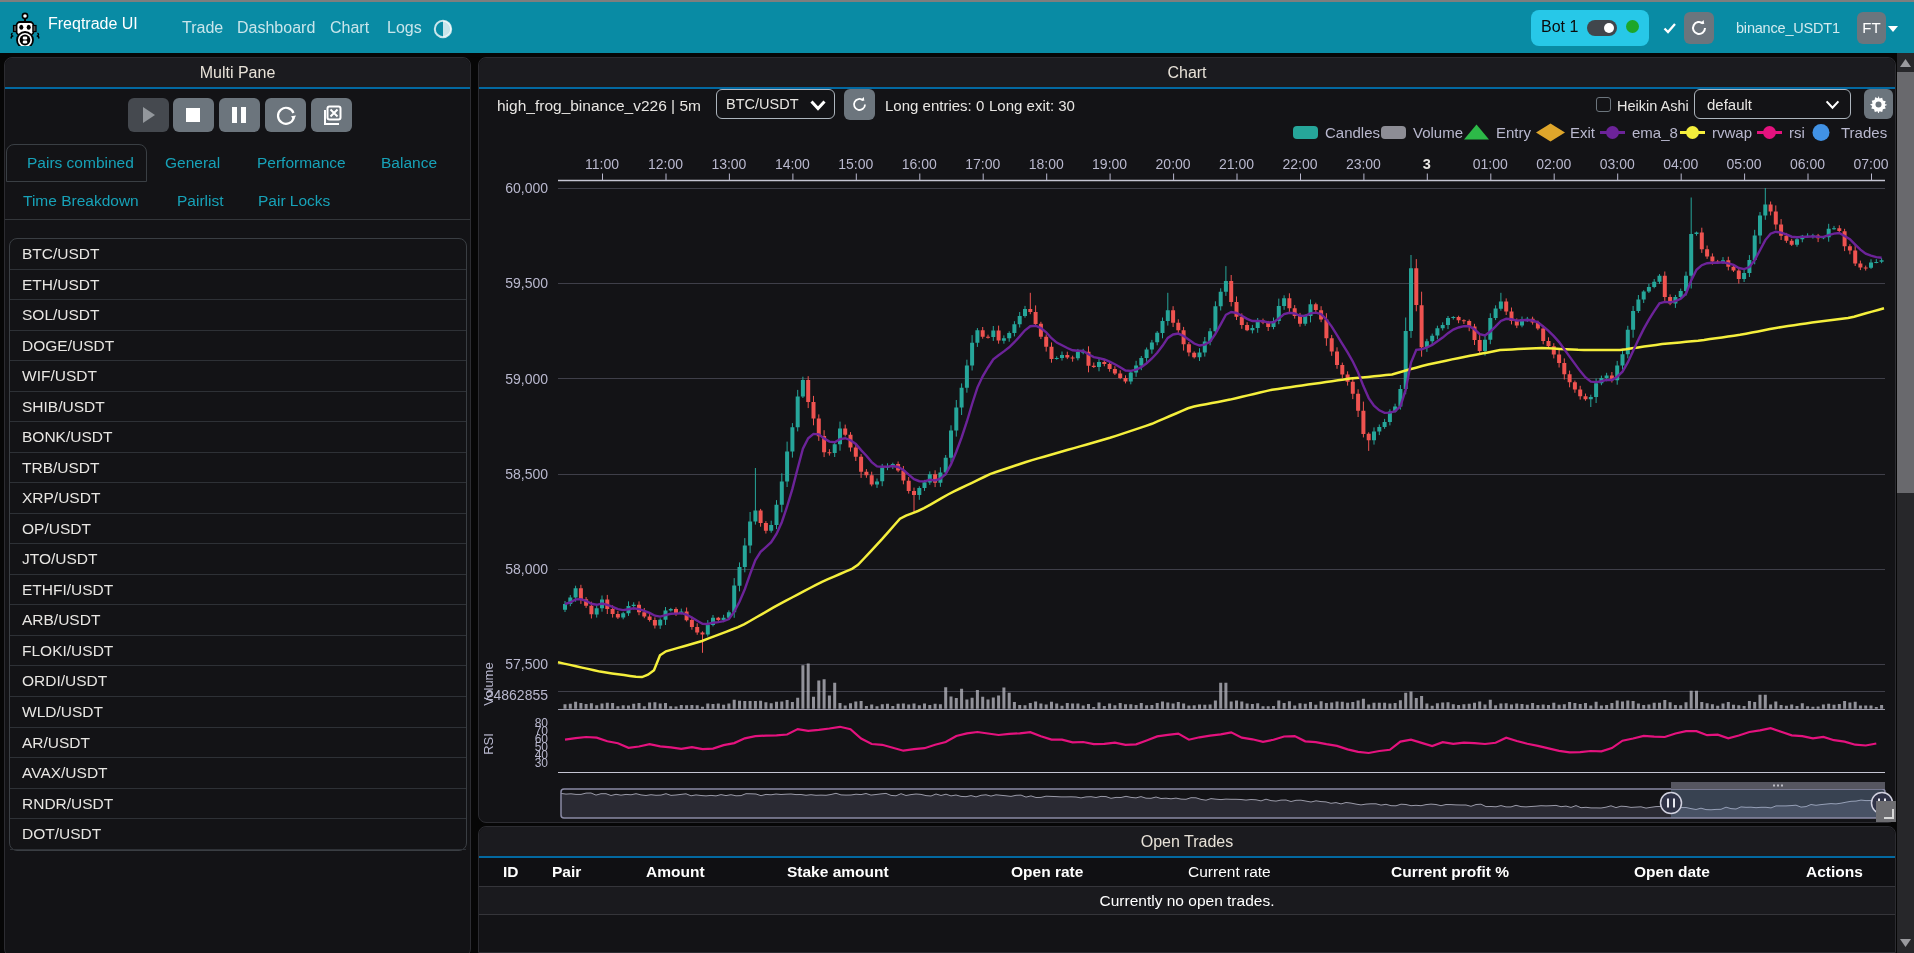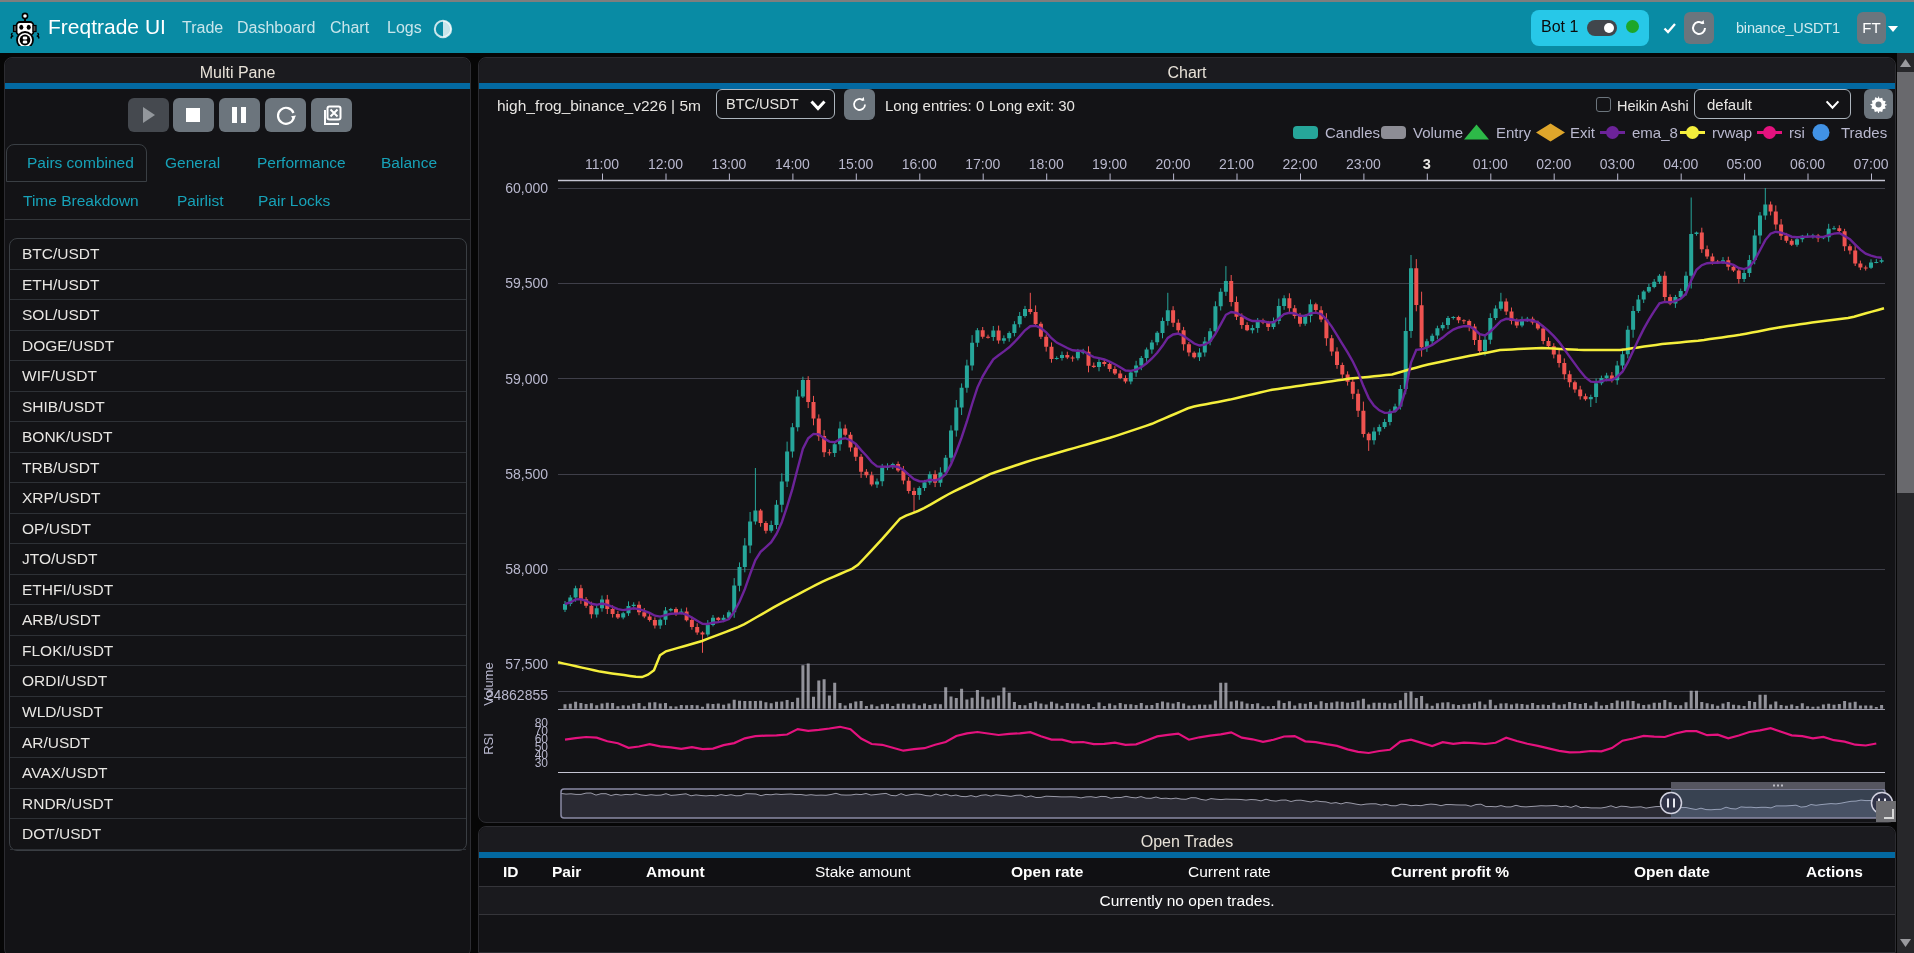--- a/index.html
+++ b/index.html
@@ -1,21 +1,21 @@
 <!DOCTYPE html>
 <html><head><meta charset="utf-8"><style>
 *{margin:0;padding:0;box-sizing:border-box}
 html,body{width:1914px;height:953px;overflow:hidden;background:#060606;font-family:"Liberation Sans", sans-serif}
 .abs{position:absolute}
 #topline{left:0;top:0;width:1914px;height:2px;background:#7e7e7e}
 #navbar{left:0;top:2px;width:1914px;height:51px;background:#098ba4}
 .navlink{position:absolute;top:17px;font-size:16px;color:rgba(255,255,255,.78)}
-#brand{position:absolute;left:48px;top:13px;font-size:21px;color:#fff}
+#brand{position:absolute;left:48px;top:13px;font-size:16px;color:#fff}
 .card{position:absolute;background:#131316;border:1px solid #2c2c31;border-radius:8px}
-.chead{height:31px;line-height:30px;text-align:center;color:#e8e2d8;font-size:16px;background:#1b1b1f;border-bottom:6px solid #0369a1;border-radius:8px 8px 0 0}
+.chead{height:31px;line-height:30px;text-align:center;color:#e8e2d8;font-size:16px;background:#1b1b1f;border-bottom:2px solid #0369a1;border-radius:8px 8px 0 0}
 .btn{position:absolute;width:41px;height:34px;border-radius:6px;background:#6c757d}
 .tab{position:absolute;font-size:15.5px;color:#17a2b8}
 #pairlist{position:absolute;left:4px;top:180px;width:458px;border:1px solid #3a3e43;border-radius:8px;background:#131316}
 .prow{height:30.545px;line-height:30px;padding-left:12px;font-size:15.5px;color:#e8e6e3;border-bottom:1px solid #2e3136}
 </style></head>
 <body>
 <div class="abs" id="topline"></div>
 <div class="abs" id="navbar">
  <svg class="abs" style="left:9px;top:10px" width="32" height="34" viewBox="0 0 32 34">
   <circle cx="16" cy="4" r="2.6" fill="#fff" stroke="#000" stroke-width="1.6"></circle>
@@ -269,21 +269,21 @@
 </div>
 
 <div class="card" style="left:478px;top:826px;width:1418px;height:127px;border-radius:8px 8px 0 0">
  <div class="chead">Open Trades</div>
  <div class="abs" style="left:0;top:31px;width:1416px;height:29px;background:#101013;border-bottom:1px solid #35353a"></div>
  <div class="abs" style="left:0;top:60px;width:1416px;height:28px;background:#1a1a1e;border-bottom:1px solid #35353a;text-align:center;line-height:28px;font-size:15.5px;color:#fff">Currently no open trades.</div>
  <div class="abs" style="top:36px;width:1416px;height:20px">
   <span class="abs" style="left:24px;font-weight:bold;font-size:15.5px;color:#fff">ID</span>
   <span class="abs" style="left:73px;font-weight:bold;font-size:15.5px;color:#fff">Pair</span>
   <span class="abs" style="left:167px;font-weight:bold;font-size:15.5px;color:#fff">Amount</span>
-  <span class="abs" style="left:336px;font-weight:normal;font-size:15.5px;color:#fff">Stake amount</span>
+  <span class="abs" style="left:308px;font-weight:bold;font-size:15.5px;color:#fff">Stake amount</span>
   <span class="abs" style="left:532px;font-weight:bold;font-size:15.5px;color:#fff">Open rate</span>
   <span class="abs" style="left:709px;font-weight:normal;font-size:15.5px;color:#fff">Current rate</span>
   <span class="abs" style="left:912px;font-weight:bold;font-size:15.5px;color:#fff">Current profit %</span>
   <span class="abs" style="left:1155px;font-weight:bold;font-size:15.5px;color:#fff">Open date</span>
   <span class="abs" style="left:1327px;font-weight:bold;font-size:15.5px;color:#fff">Actions</span>
  </div>
 </div>
 
 <div class="abs" style="left:1897px;top:53px;width:17px;height:900px;background:#27272a">
  <svg class="abs" style="left:3px;top:6px" width="11" height="8" viewBox="0 0 11 8">

